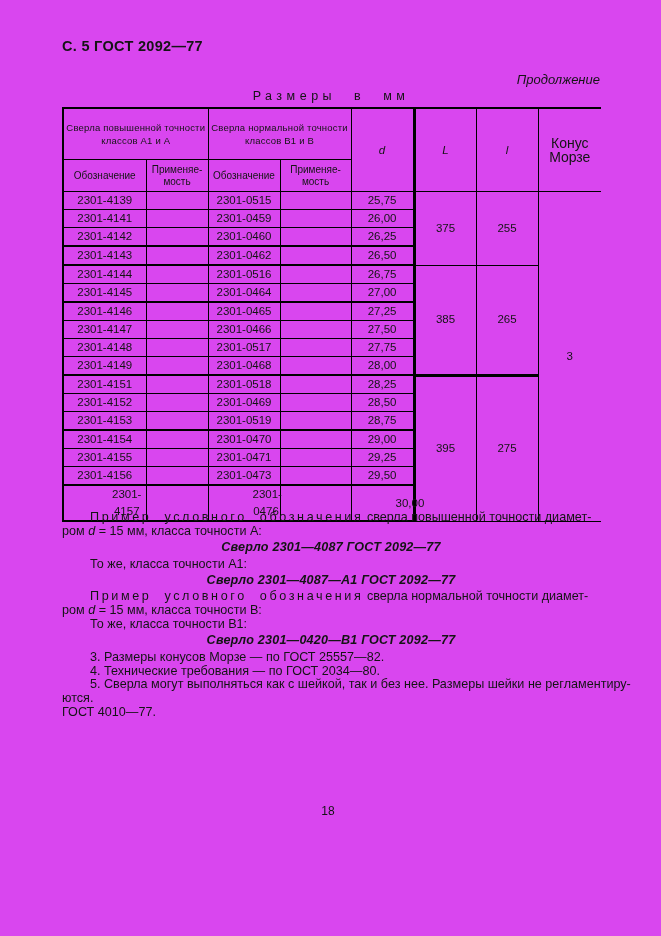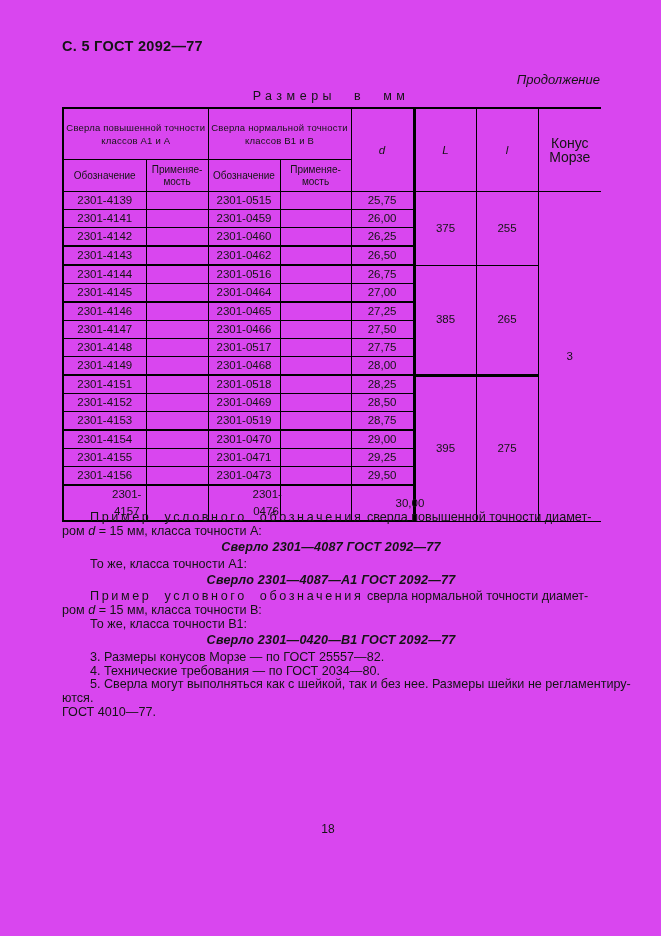--- a/index.html
+++ b/index.html
@@ -59,21 +59,21 @@
   .line{white-space:nowrap;}
   .indent{padding-left:28px;}
   .spaced{letter-spacing:2.6px;word-spacing:7px;}
   .example{
     text-align:center;font-style:italic;font-weight:600;
     margin:2.6px 0 2.6px 0;letter-spacing:.2px;
   }
   .bold-line{font-weight:bold;}
   i.dsym{font-style:italic;}
   .page-number{
-    position:absolute;left:0;top:822px;width:656px;
+    position:absolute;left:0;top:804px;width:656px;
     text-align:center;font-size:12px;
   }
 </style>
 </head>
 <body>
 
 <div class="page">
 
   <div class="doc-code">С. 5 ГОСТ 2092—77</div>
   <div class="continuation">Продолжение</div>

